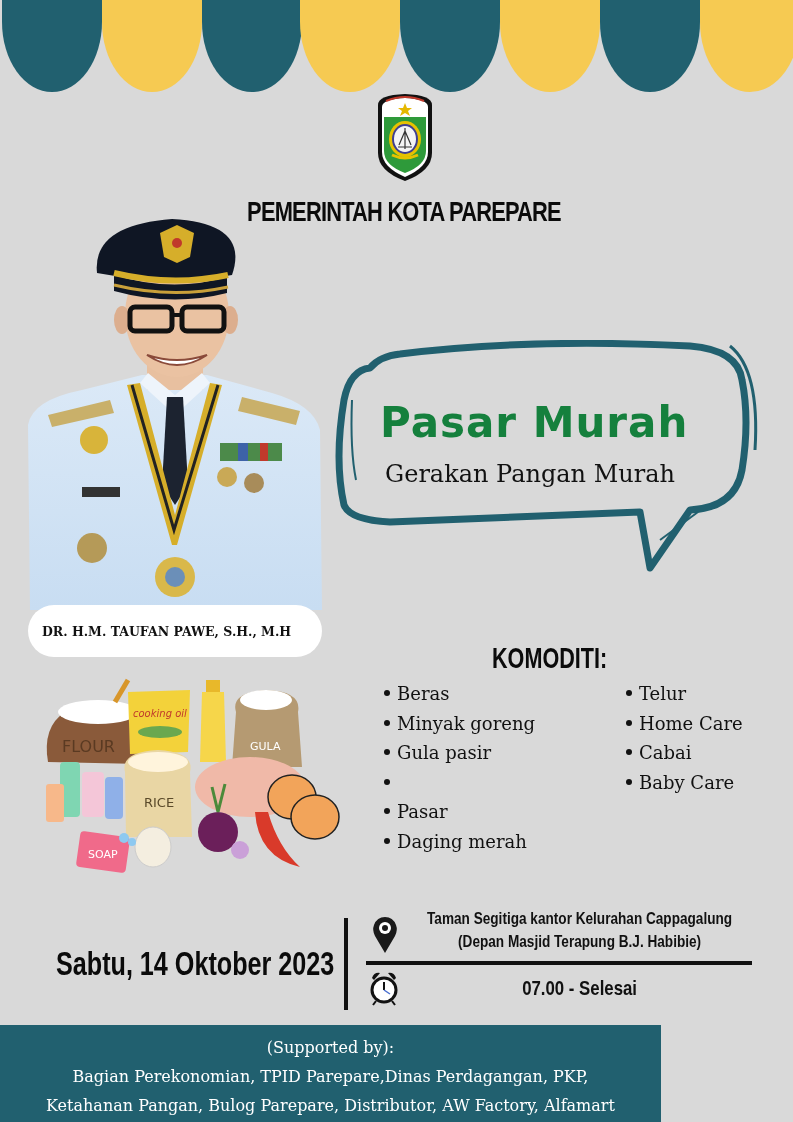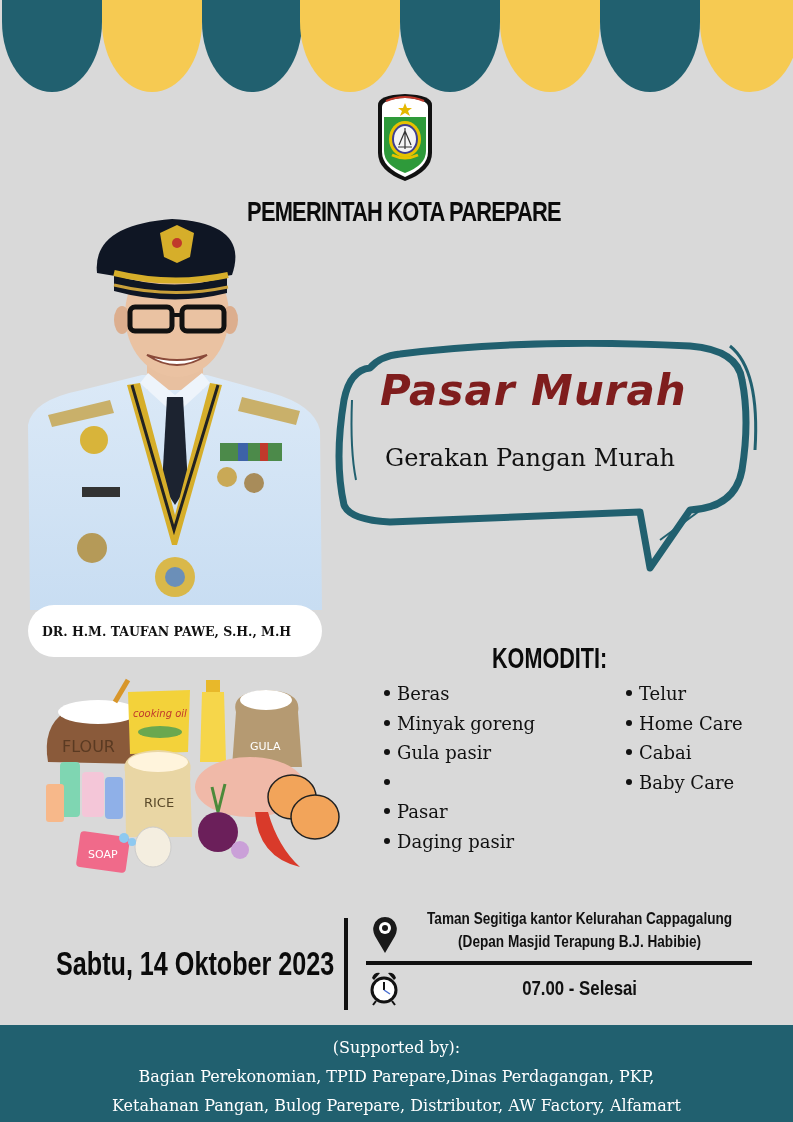--- a/index.html
+++ b/index.html
@@ -14,23 +14,23 @@
   .gov-title { position:absolute; left:0; width:808px; top:196px; text-align:center;
                font-family:"Liberation Sans", sans-serif; font-weight:bold; font-size:28px;
                letter-spacing:-1px; transform:scaleX(0.78); transform-origin:404px 0; color:#0b0b0b; }
 
   .portrait { position:absolute; left:22px; top:215px; width:305px; height:395px; }
   .name-card { position:absolute; left:28px; top:605px; width:294px; height:52px; background:#fff;
                border-radius:26px; display:flex; align-items:center; padding-left:14px; box-sizing:border-box;
                font-family:"DejaVu Serif", serif; font-weight:bold; font-size:12.5px; color:#111; }
 
   .bubble { position:absolute; left:330px; top:340px; width:440px; height:240px; }
-  .bubble-title { position:absolute; left:380px; top:366px; font-family:"DejaVu Sans", sans-serif;
-                  font-style:italic; font-weight:bold; font-size:42px; color:#7f1d1d; letter-spacing:1px; }
-  .bubble-sub { position:absolute; left:385px; top:444px; font-family:"DejaVu Serif", serif;
+  .bubble-title { position:absolute; left:380px; top:398px; font-family:"DejaVu Sans", sans-serif;
+                  font-weight:bold; font-size:42px; color:#15803d; letter-spacing:1px; }
+  .bubble-sub { position:absolute; left:385px; top:460px; font-family:"DejaVu Serif", serif;
                 font-size:24px; color:#111; }
 
   .groceries { position:absolute; left:40px; top:672px; width:305px; height:210px; }
 
   .komoditi-title { position:absolute; left:492px; top:641px; font-family:"Liberation Sans", sans-serif;
                     font-weight:bold; font-size:30px; transform:scaleX(0.72); transform-origin:0 0; color:#0b0b0b; }
   .list { position:absolute; font-family:"DejaVu Serif", serif; font-size:18px; color:#111; }
   .list .li { height:29.5px; line-height:29.5px; white-space:nowrap; }
   .list .bullet { display:inline-block; width:6px; height:6px; background:#111; border-radius:50%;
                   vertical-align:middle; margin-right:7px; position:relative; top:-2px; }
@@ -43,21 +43,21 @@
   .hdivider { position:absolute; left:366px; top:961px; width:386px; height:4px; background:#111; }
   .pin { position:absolute; left:372px; top:916px; width:26px; height:38px; }
   .clock { position:absolute; left:368px; top:970px; width:32px; height:36px; }
   .location { position:absolute; left:406px; top:907px; width:380px; text-align:center;
               font-family:"Liberation Sans", sans-serif; font-weight:bold; font-size:17px; line-height:23px;
               transform:scaleX(0.8); transform-origin:0 0; color:#111; }
   .location div { width:434px; }
   .time { position:absolute; left:406px; top:976px; width:434px; text-align:center; font-family:"Liberation Sans", sans-serif;
           font-weight:bold; font-size:21px; transform:scaleX(0.8); transform-origin:0 0; color:#111; }
 
-  .footer { position:absolute; left:0; top:1025px; width:793px; height:97px; background:#21606f; color:#fff;
+  .footer { position:absolute; left:0; top:1025px; width:661px; height:97px; background:#21606f; color:#fff;
             text-align:center; font-family:"DejaVu Serif", serif; font-size:16px; }
   .footer .row { height:29px; line-height:29px; }
   .footer .r1 { margin-top:8px; }
 </style>
 </head>
 <body>
 
 <div class="awning">
   <div class="scallop teal" style="left:2px"></div>
   <div class="scallop yellow" style="left:102px"></div>
@@ -195,21 +195,21 @@
 </svg>
 
 <div class="komoditi-title">KOMODITI:</div>
 
 <div class="list list-left">
   <div class="li"><span class="bullet"></span><span>Beras</span></div>
   <div class="li"><span class="bullet"></span><span>Minyak goreng</span></div>
   <div class="li"><span class="bullet"></span><span>Gula pasir</span></div>
   <div class="li"><span class="bullet"></span></div>
   <div class="li"><span class="bullet"></span><span>Pasar</span></div>
-  <div class="li"><span class="bullet"></span><span>Daging pasir</span></div>
+  <div class="li"><span class="bullet"></span><span>Daging merah</span></div>
 </div>
 
 <div class="list list-right">
   <div class="li"><span class="bullet"></span><span>Telur</span></div>
   <div class="li"><span class="bullet"></span><span>Home Care</span></div>
   <div class="li"><span class="bullet"></span><span>Cabai</span></div>
   <div class="li"><span class="bullet"></span><span>Baby Care</span></div>
 </div>
 
 <div class="date">Sabtu, 14 Oktober 2023</div>

